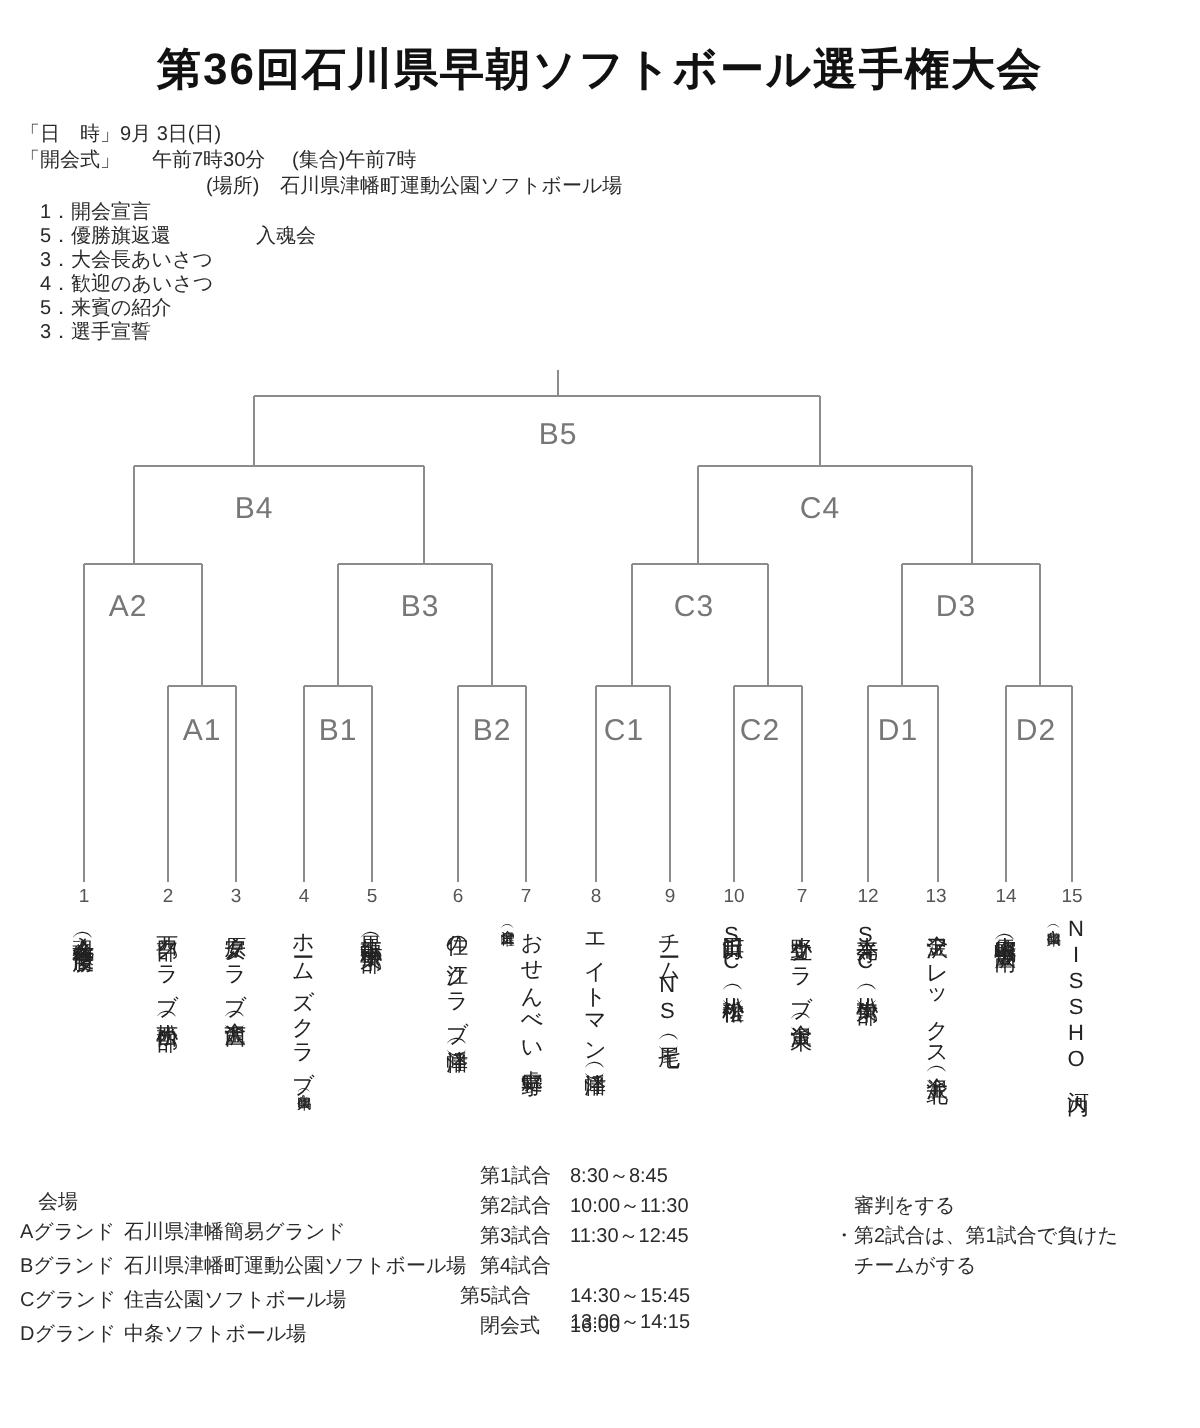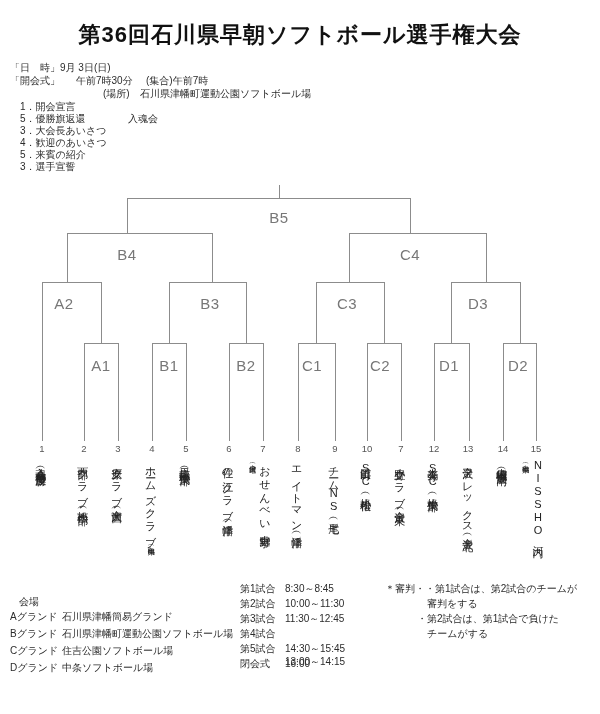--- a/index.html
+++ b/index.html
@@ -159,23 +159,22 @@
   <span class="t" style="left:62px;top:662px">中条ソフトボール場</span>
 
   <span class="t" style="left:240px;top:583px">第1試合</span>
   <span class="t" style="left:285px;top:583px">8:30～8:45</span>
   <span class="t" style="left:240px;top:598px">第2試合</span>
   <span class="t" style="left:285px;top:598px">10:00～11:30</span>
   <span class="t" style="left:240px;top:613px">第3試合</span>
   <span class="t" style="left:285px;top:613px">11:30～12:45</span>
   <span class="t" style="left:240px;top:628px">第4試合</span>
   <span class="t" style="left:285px;top:656px">13:00～14:15</span>
-  <span class="t" style="left:240px;top:643px">第5試合</span>
+  <span class="t" style="left:230px;top:643px">第5試合</span>
   <span class="t" style="left:285px;top:643px">14:30～15:45</span>
   <span class="t" style="left:240px;top:658px">閉会式</span>
   <span class="t" style="left:285px;top:658px">16:00</span>
 
-  <span class="t" style="left:385px;top:583px">＊審判・・第1試合は、第2試合のチームが</span>
   <span class="t" style="left:427px;top:598px">審判をする</span>
   <span class="t" style="left:417px;top:613px">・第2試合は、第1試合で負けた</span>
   <span class="t" style="left:427px;top:628px">チームがする</span>
 
 </div>
 
 </body></html>

